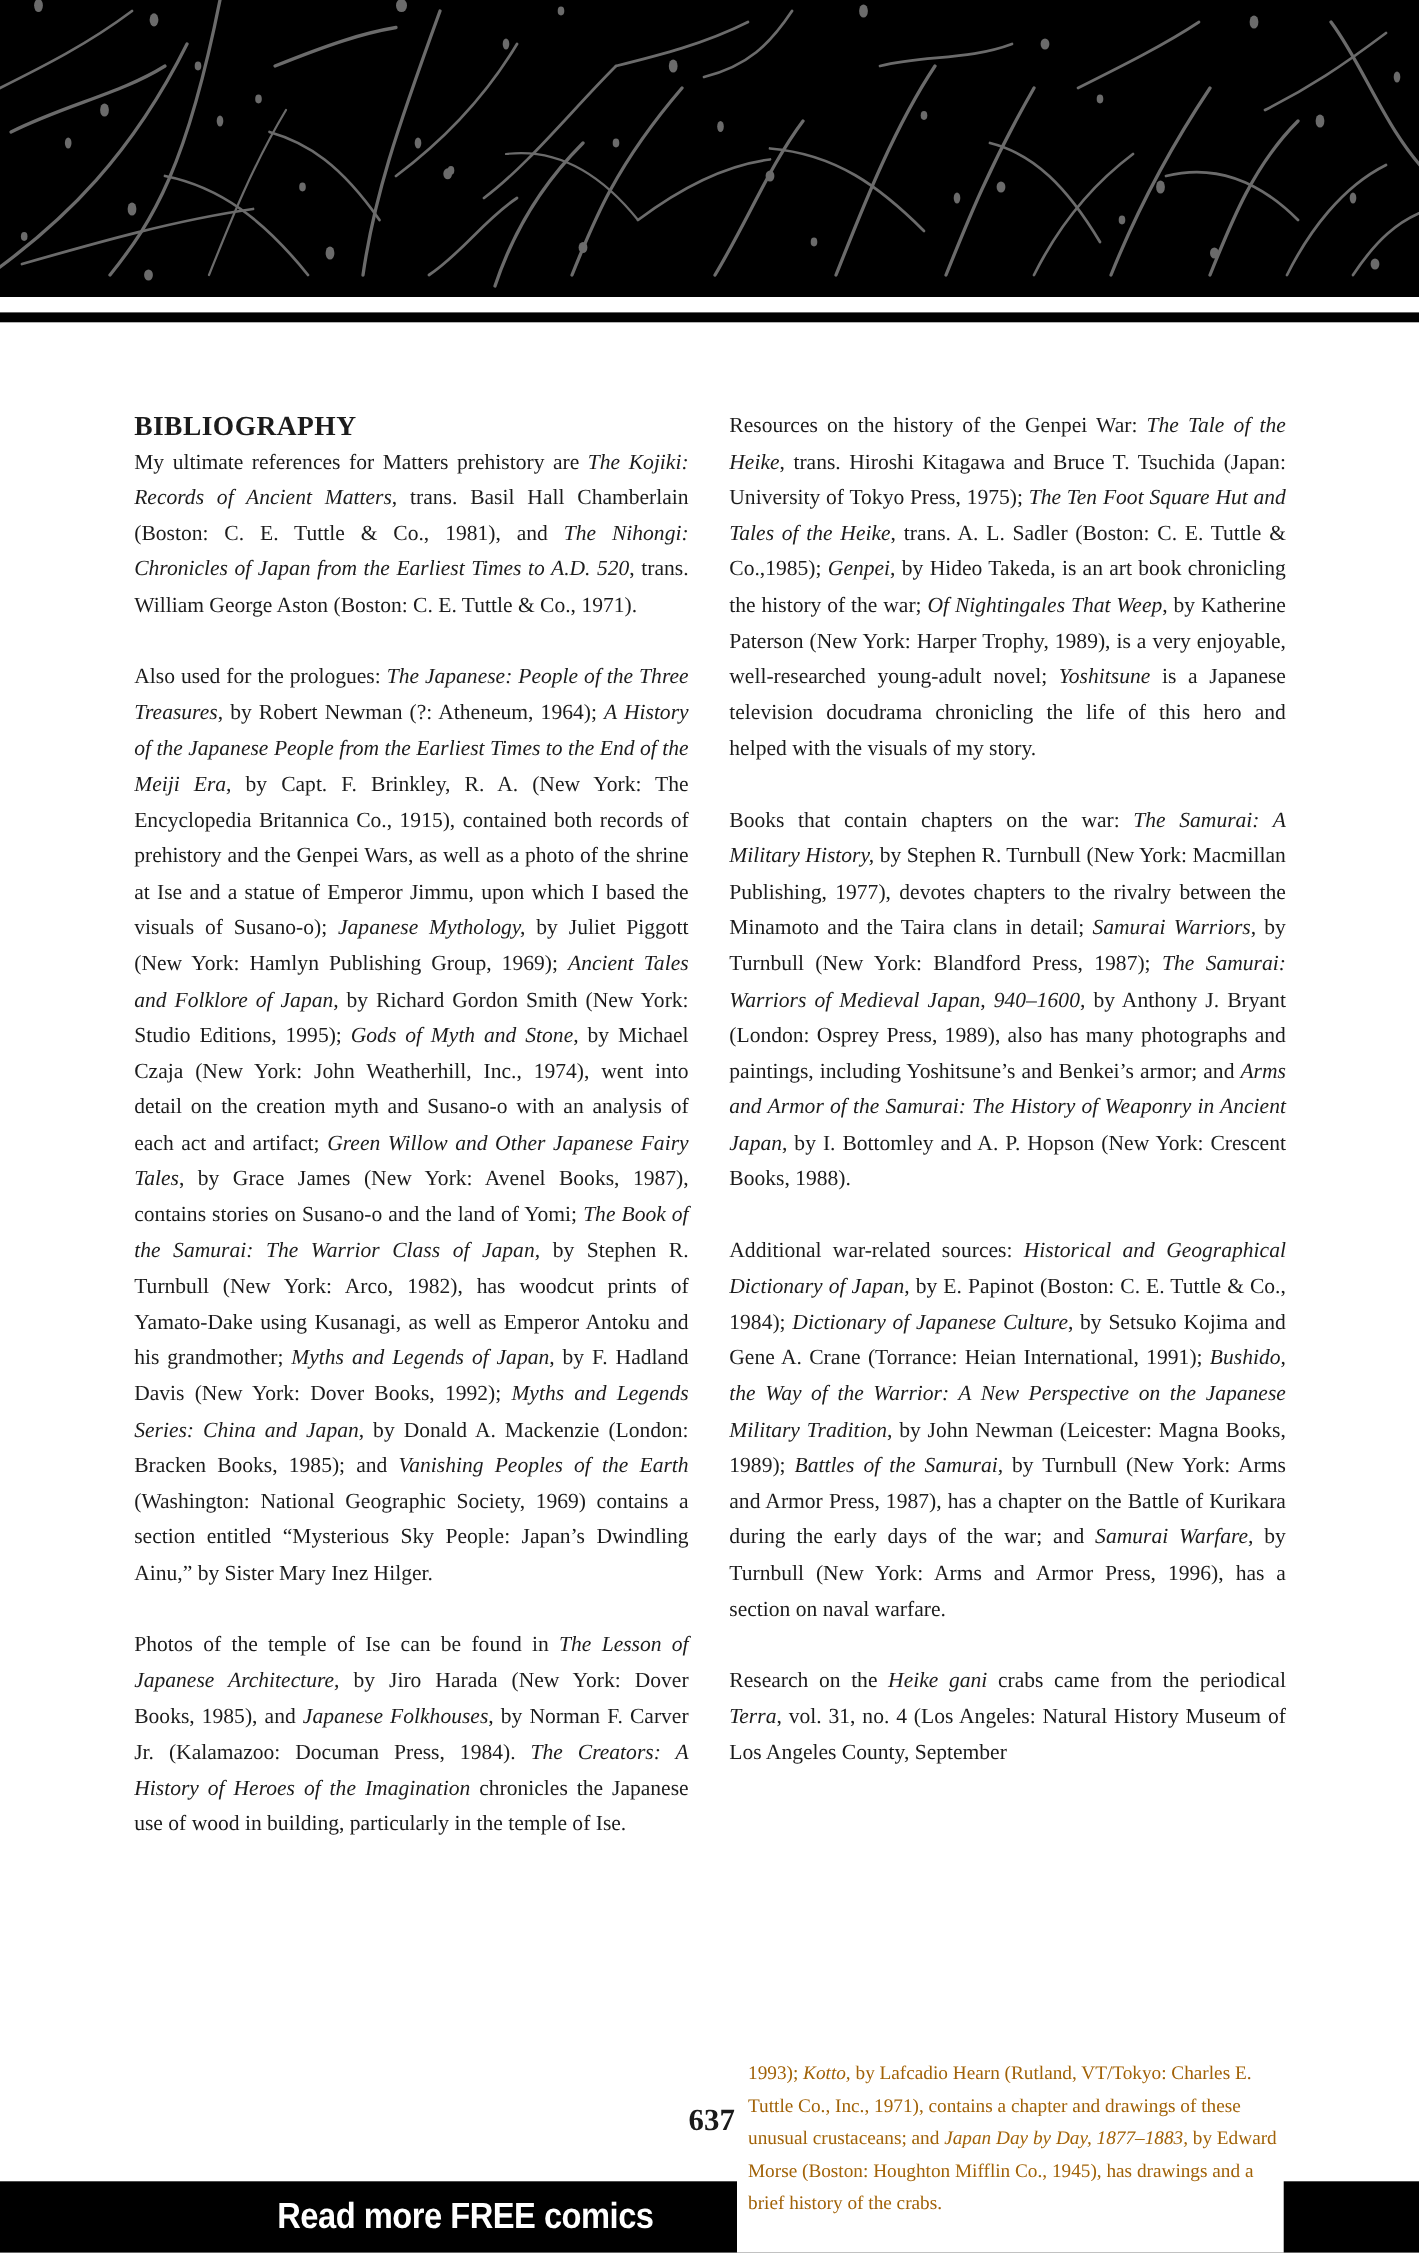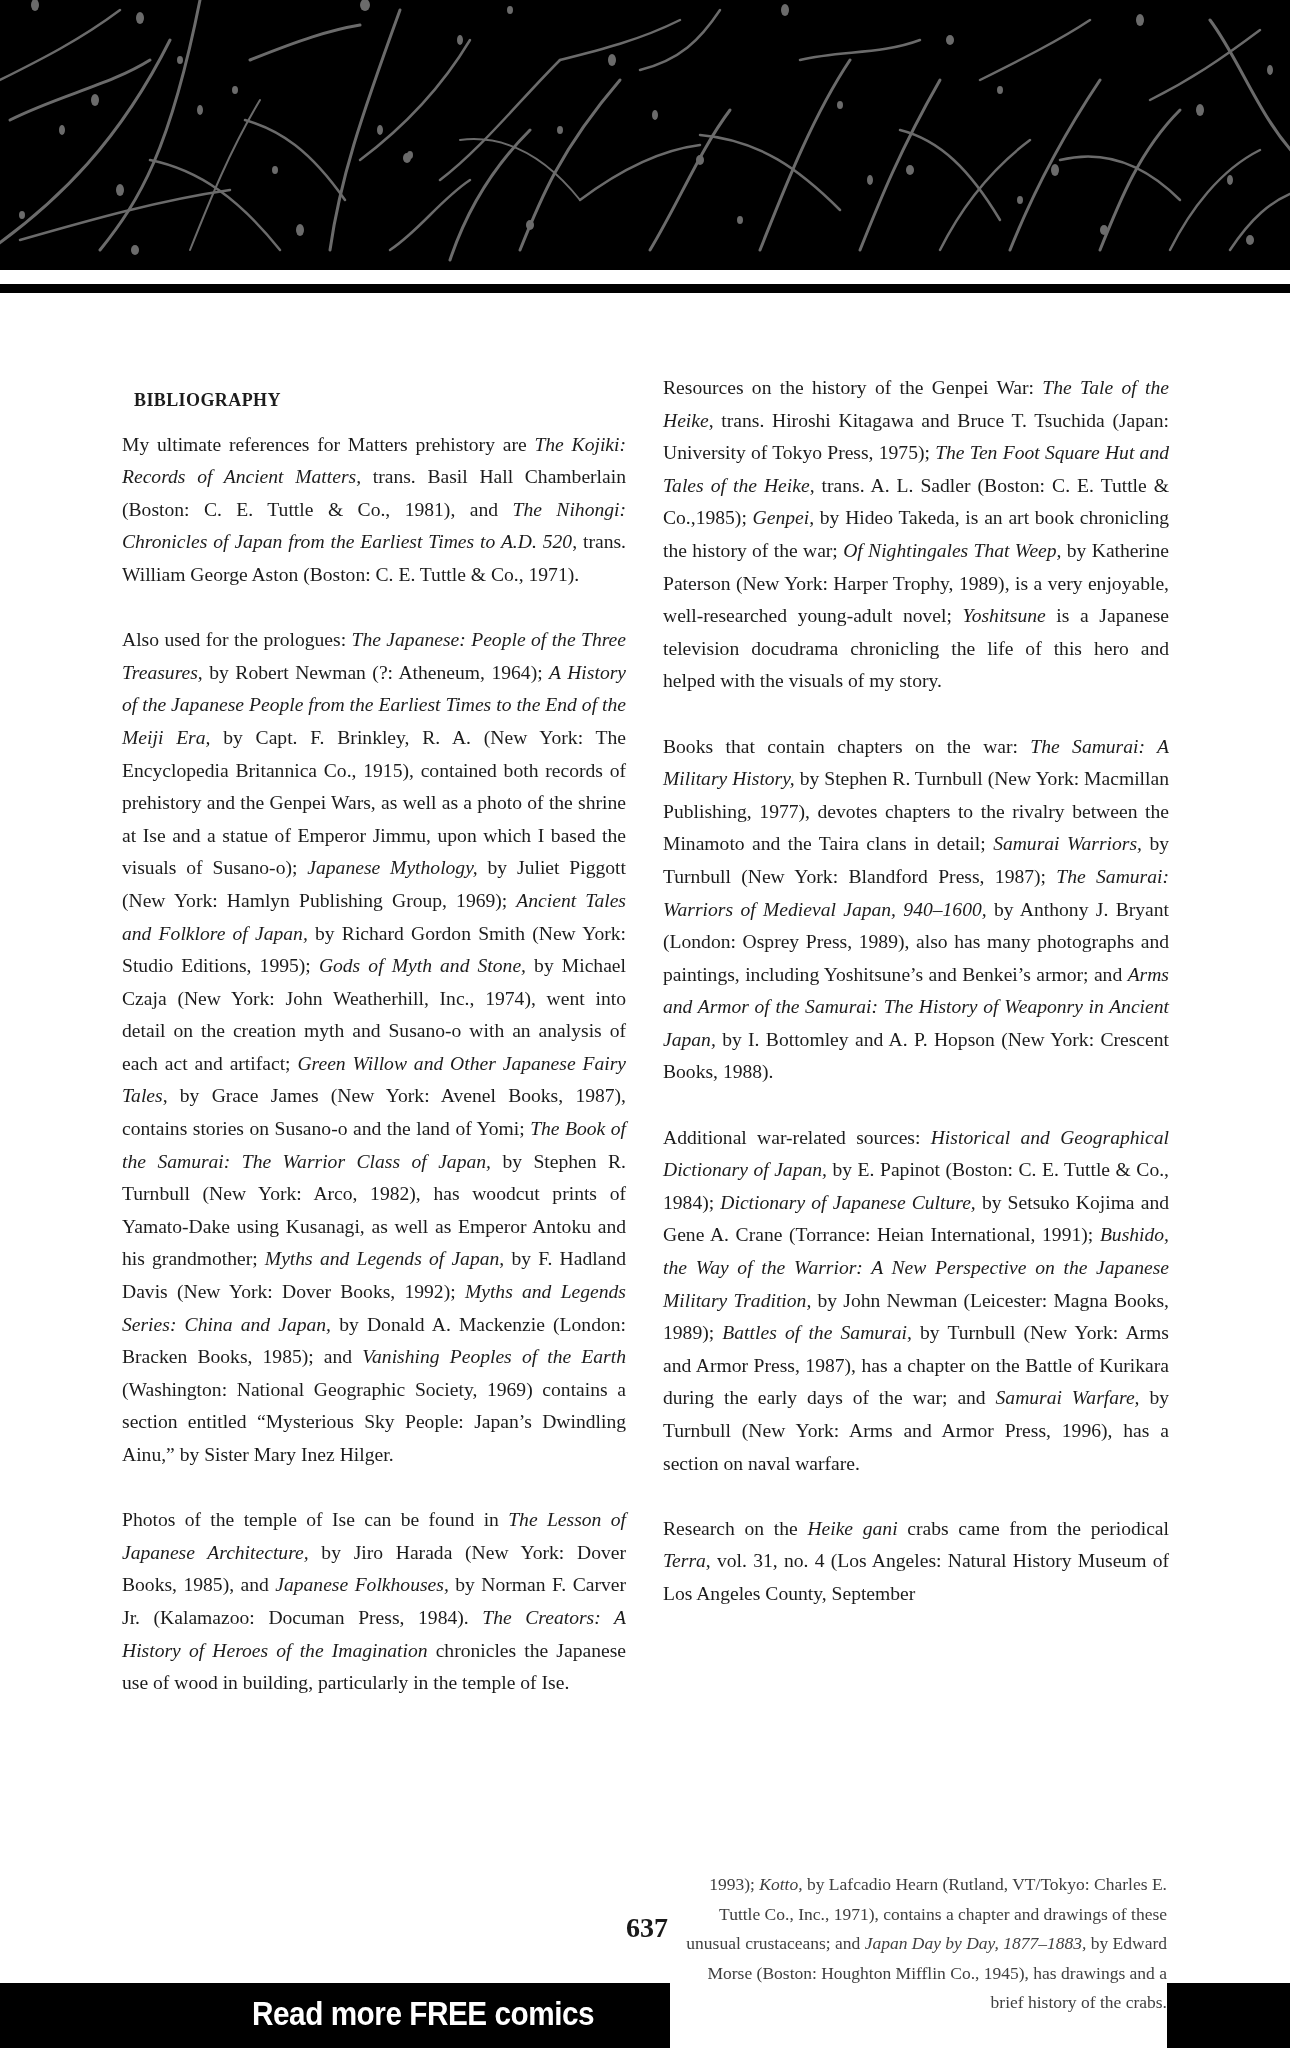--- a/index.html
+++ b/index.html
@@ -19,21 +19,21 @@
   .col {
     position: absolute; top: 372px; width: 504px;
     font-family: "Liberation Serif", "DejaVu Serif", serif;
     font-size: 19.6px; line-height: 32.6px; text-align: justify;
     color: #1c1c1c;
   }
   .col-left { left: 122px; }
   .col-right { left: 663px; width: 506px; }
   .col p { margin: 0 0 32.6px 0; }
   .col h2 {
-    margin: 12px; font-size: 18px; font-weight: bold; letter-spacing: 0.4px;
+    margin: 0; font-size: 25px; font-weight: bold; letter-spacing: 0.4px;
     line-height: 32.6px; font-family: "Liberation Serif", "DejaVu Serif", serif;
   }
   .col i { font-style: italic; }
 
   .page-number {
     position: absolute; left: 626px; top: 1912px;
     font-family: "Liberation Serif", serif; font-weight: bold; font-size: 28px;
   }
 
   .banner {
@@ -42,21 +42,21 @@
   .banner-text {
     position: absolute; left: 252px; top: 1995px;
     font-family: "Liberation Sans", sans-serif; font-weight: bold; font-size: 33px;
     color: #fff; letter-spacing: -0.5px; transform: scaleX(0.9); transform-origin: left top;
   }
 
   .overflow-box {
     position: absolute; left: 670px; top: 1870px; width: 497px; height: 178px;
     background: #fff; padding: 0 0 0 10px; box-sizing: border-box;
     font-family: "Liberation Serif", serif; font-size: 17.5px; line-height: 29.5px;
-    color: #404040; text-align: right;
+    color: #a16207; text-align: left;
   }
   .overflow-box i { font-style: italic; }
 </style>
 </head>
 <body>
 
 <div class="header-art">
   <svg width="1290" height="270" viewBox="0 0 1290 270">
     <g stroke="#6b6b6b" fill="none" stroke-linecap="round">
       <path d="M-10 250 C 60 200, 120 140, 170 40" stroke-width="3"></path>

